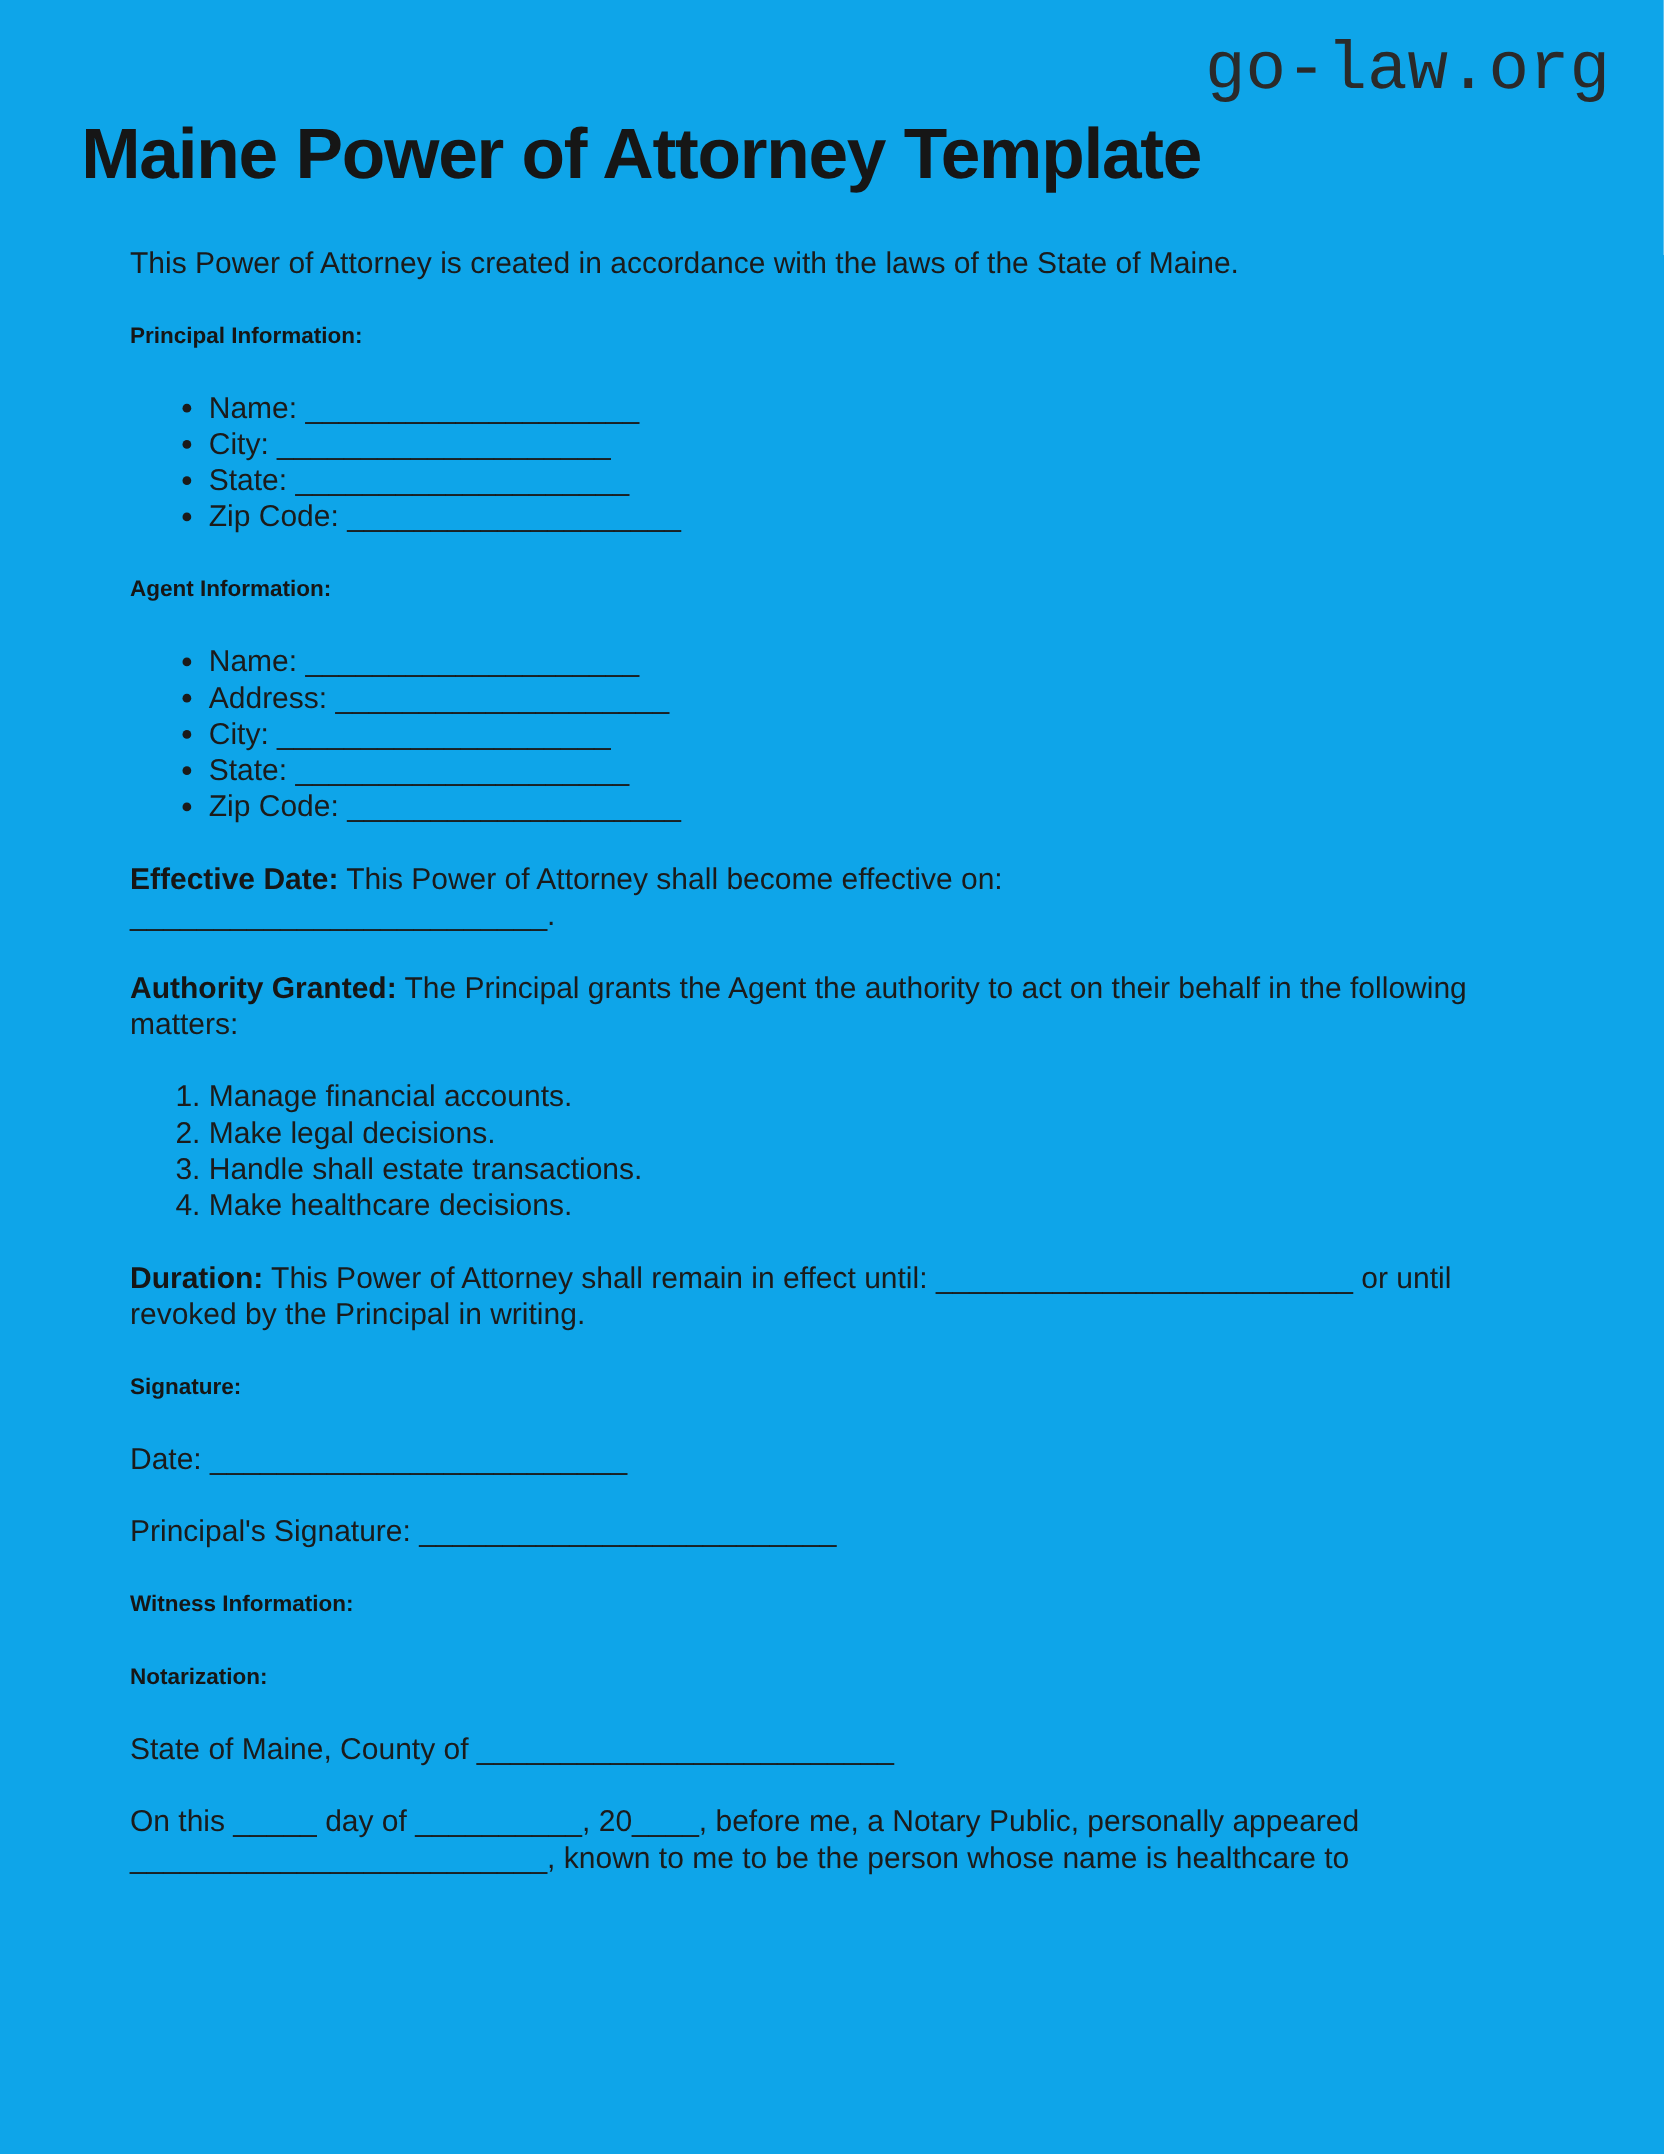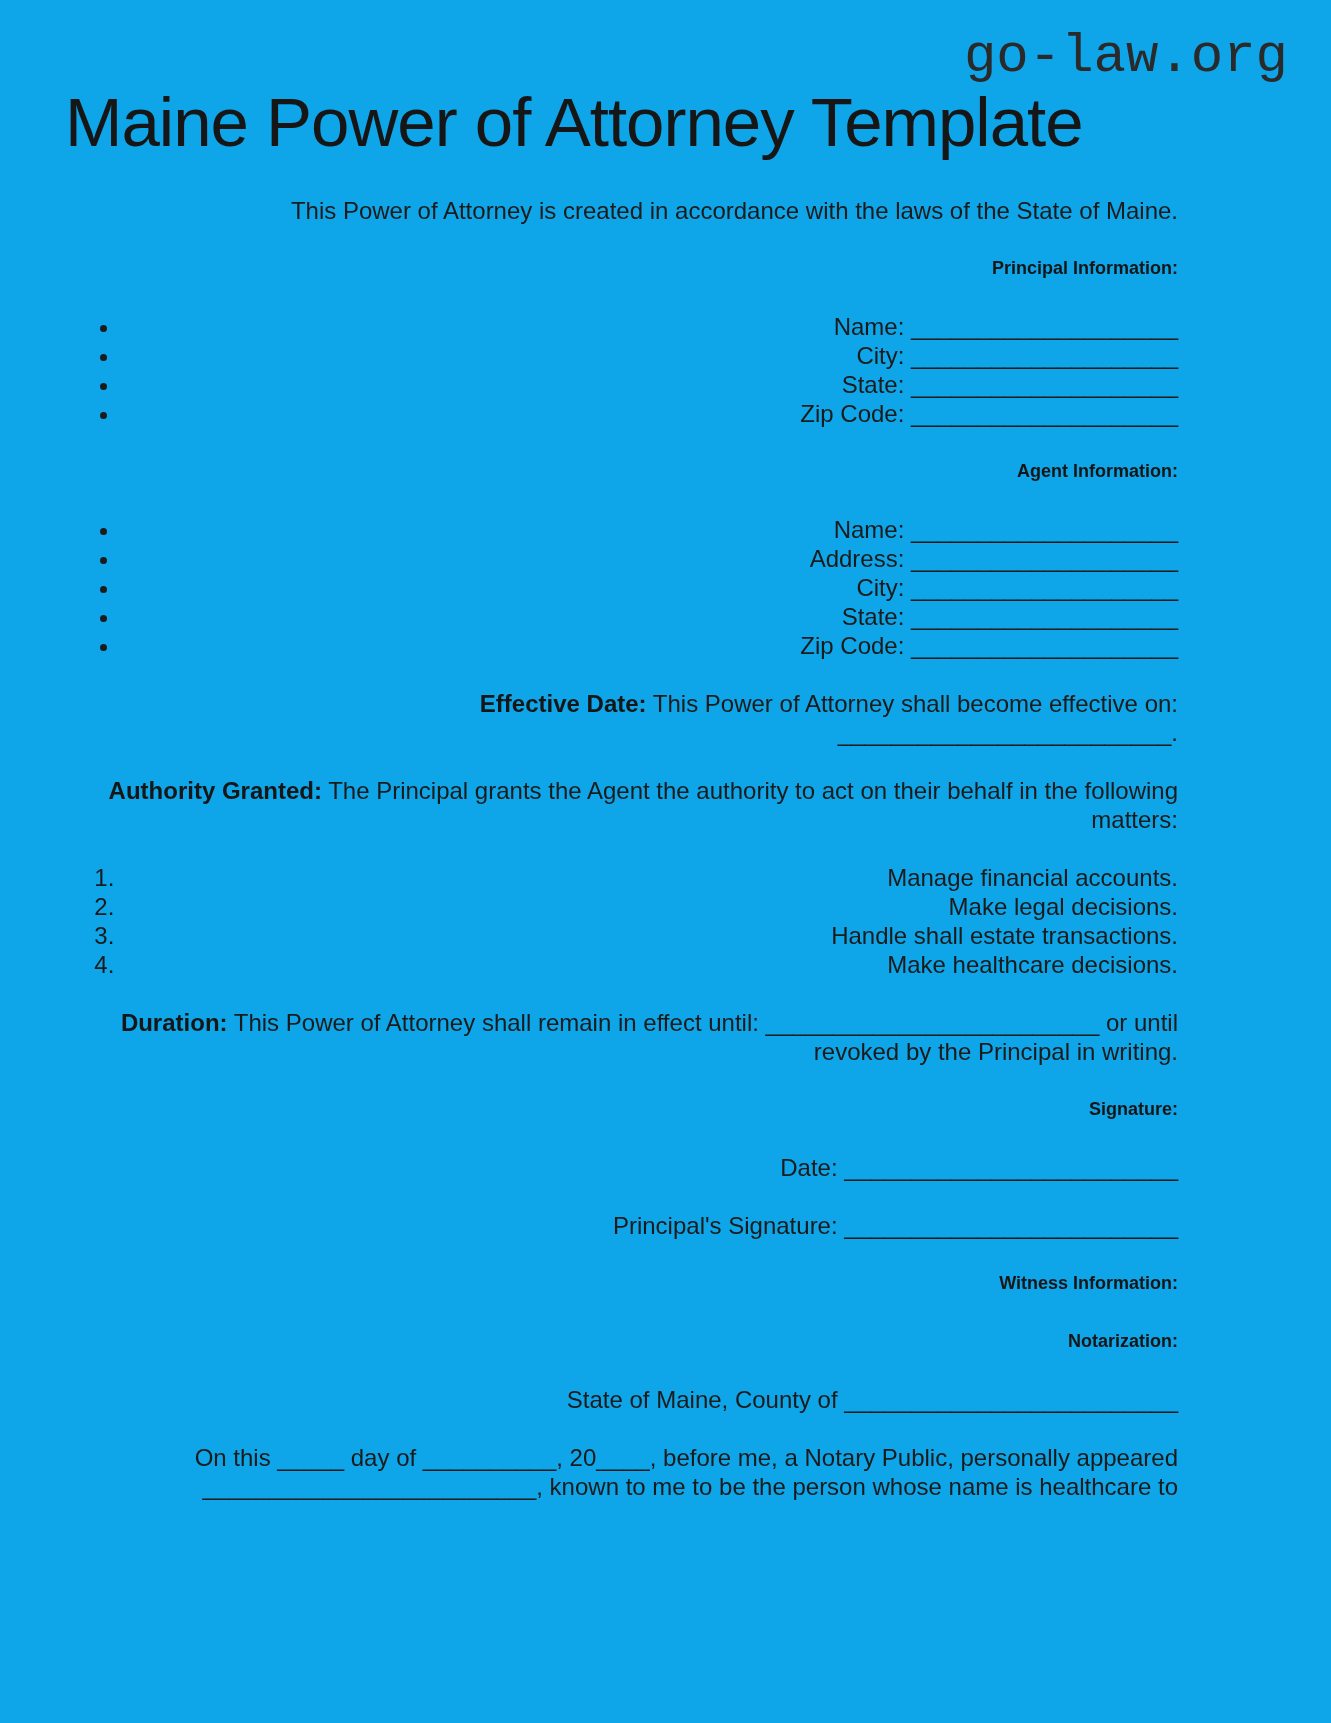--- a/index.html
+++ b/index.html
@@ -21,32 +21,31 @@
     text-align: right;
     padding-right: 43px;
     font-family: "Liberation Mono", "DejaVu Sans Mono", monospace;
     font-size: 54px;
     line-height: 58px;
     color: #2a2a2a;
     white-space: nowrap;
   }
   h1 {
     margin: 4px 0 0 65px;
-    font-size: 69px;
+    font-size: 57px;
     line-height: 66px;
-    font-weight: 400;
+    font-weight: 700;
     letter-spacing: -1px;
     color: #161616;
   }
   .content {
-    margin-left: 58px;
+    margin-left: 104px;
     width: 1120px;
     font-size: 24px;
     line-height: 29px;
-    text-align: right;
   }
   .content p { margin: 29px 0; }
   .content p.intro { margin-top: 40px; }
   h2 {
     font-size: 18px;
     line-height: 29px;
     font-weight: 700;
     margin: 29px 0;
     color: #161616;
   }

